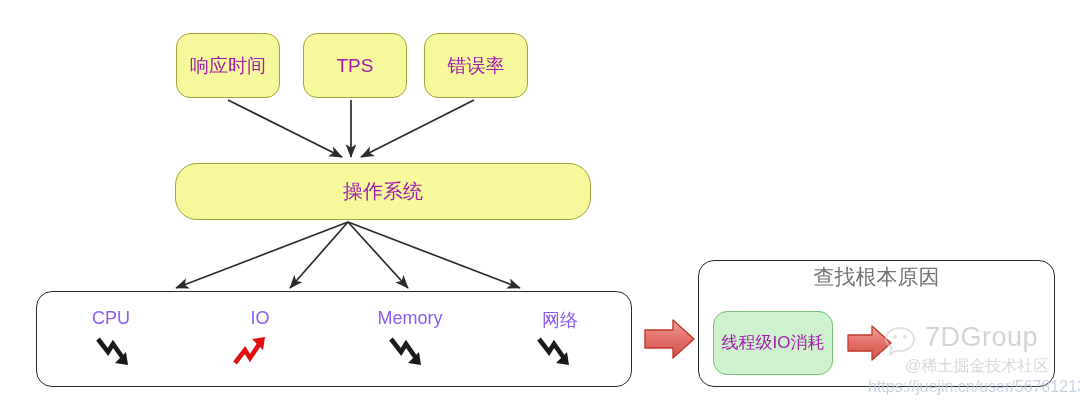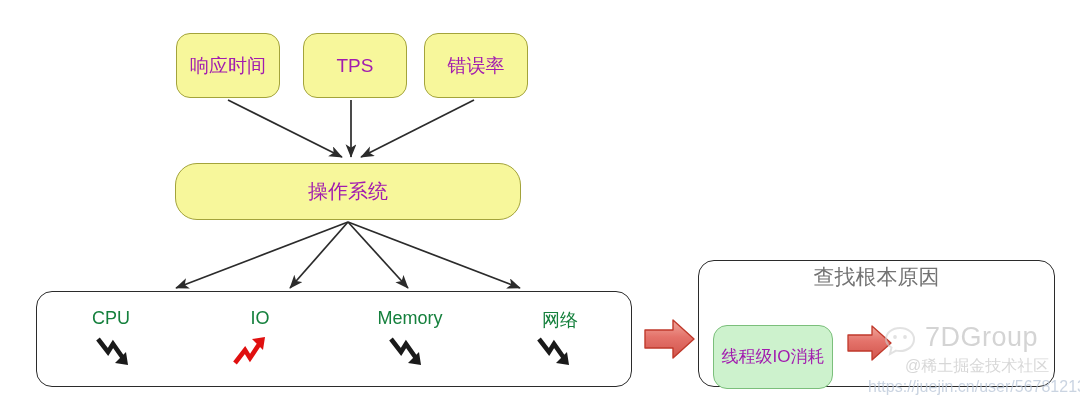--- a/index.html
+++ b/index.html
@@ -41,54 +41,53 @@
   .panel-plain {
     position: absolute;
     box-sizing: border-box;
     background: #ffffff;
     border: 1.6px solid #2b2b2b;
     border-radius: 16px;
     z-index: 1;
   }
   .metric-box { width: 104px; height: 65px; font-size: 19px; }
   #node-os {
-    left: 175px; top: 163px; width: 346px; height: 57px;
+    left: 175px; top: 163px; width: 416px; height: 57px;
     font-size: 20px; border-radius: 22px;
   }
   #bar-resources {
     left: 36px; top: 291px; width: 596px; height: 96px;
   }
   #panel-root-cause {
     left: 698px; top: 260px; width: 357px; height: 127px;
   }
   .res-label {
     position: absolute;
     font-size: 18px;
-    color: #15803d;
+    color: #8b5cf6;
     text-align: center;
     z-index: 3;
     white-space: nowrap;
   }
   .trend {
     position: absolute;
     z-index: 3;
   }
   #panel-title {
     position: absolute;
     left: 698px; top: 263px; width: 357px;
     text-align: center;
     font-size: 21px;
     color: #737373;
     z-index: 3;
   }
   #node-thread-io {
     left: 713px; top: 311px; width: 120px; height: 64px;
     font-size: 17px;
     padding: 0 5px;
-    margin-top: 14px;
   }
   #node-code-line {
     left: 910px; top: 311px; width: 120px; height: 64px;
     font-size: 17px;
   }
   svg.edges {
     position: absolute;
     left: 0; top: 0;
     width: 1080px; height: 409px;
     z-index: 2;

